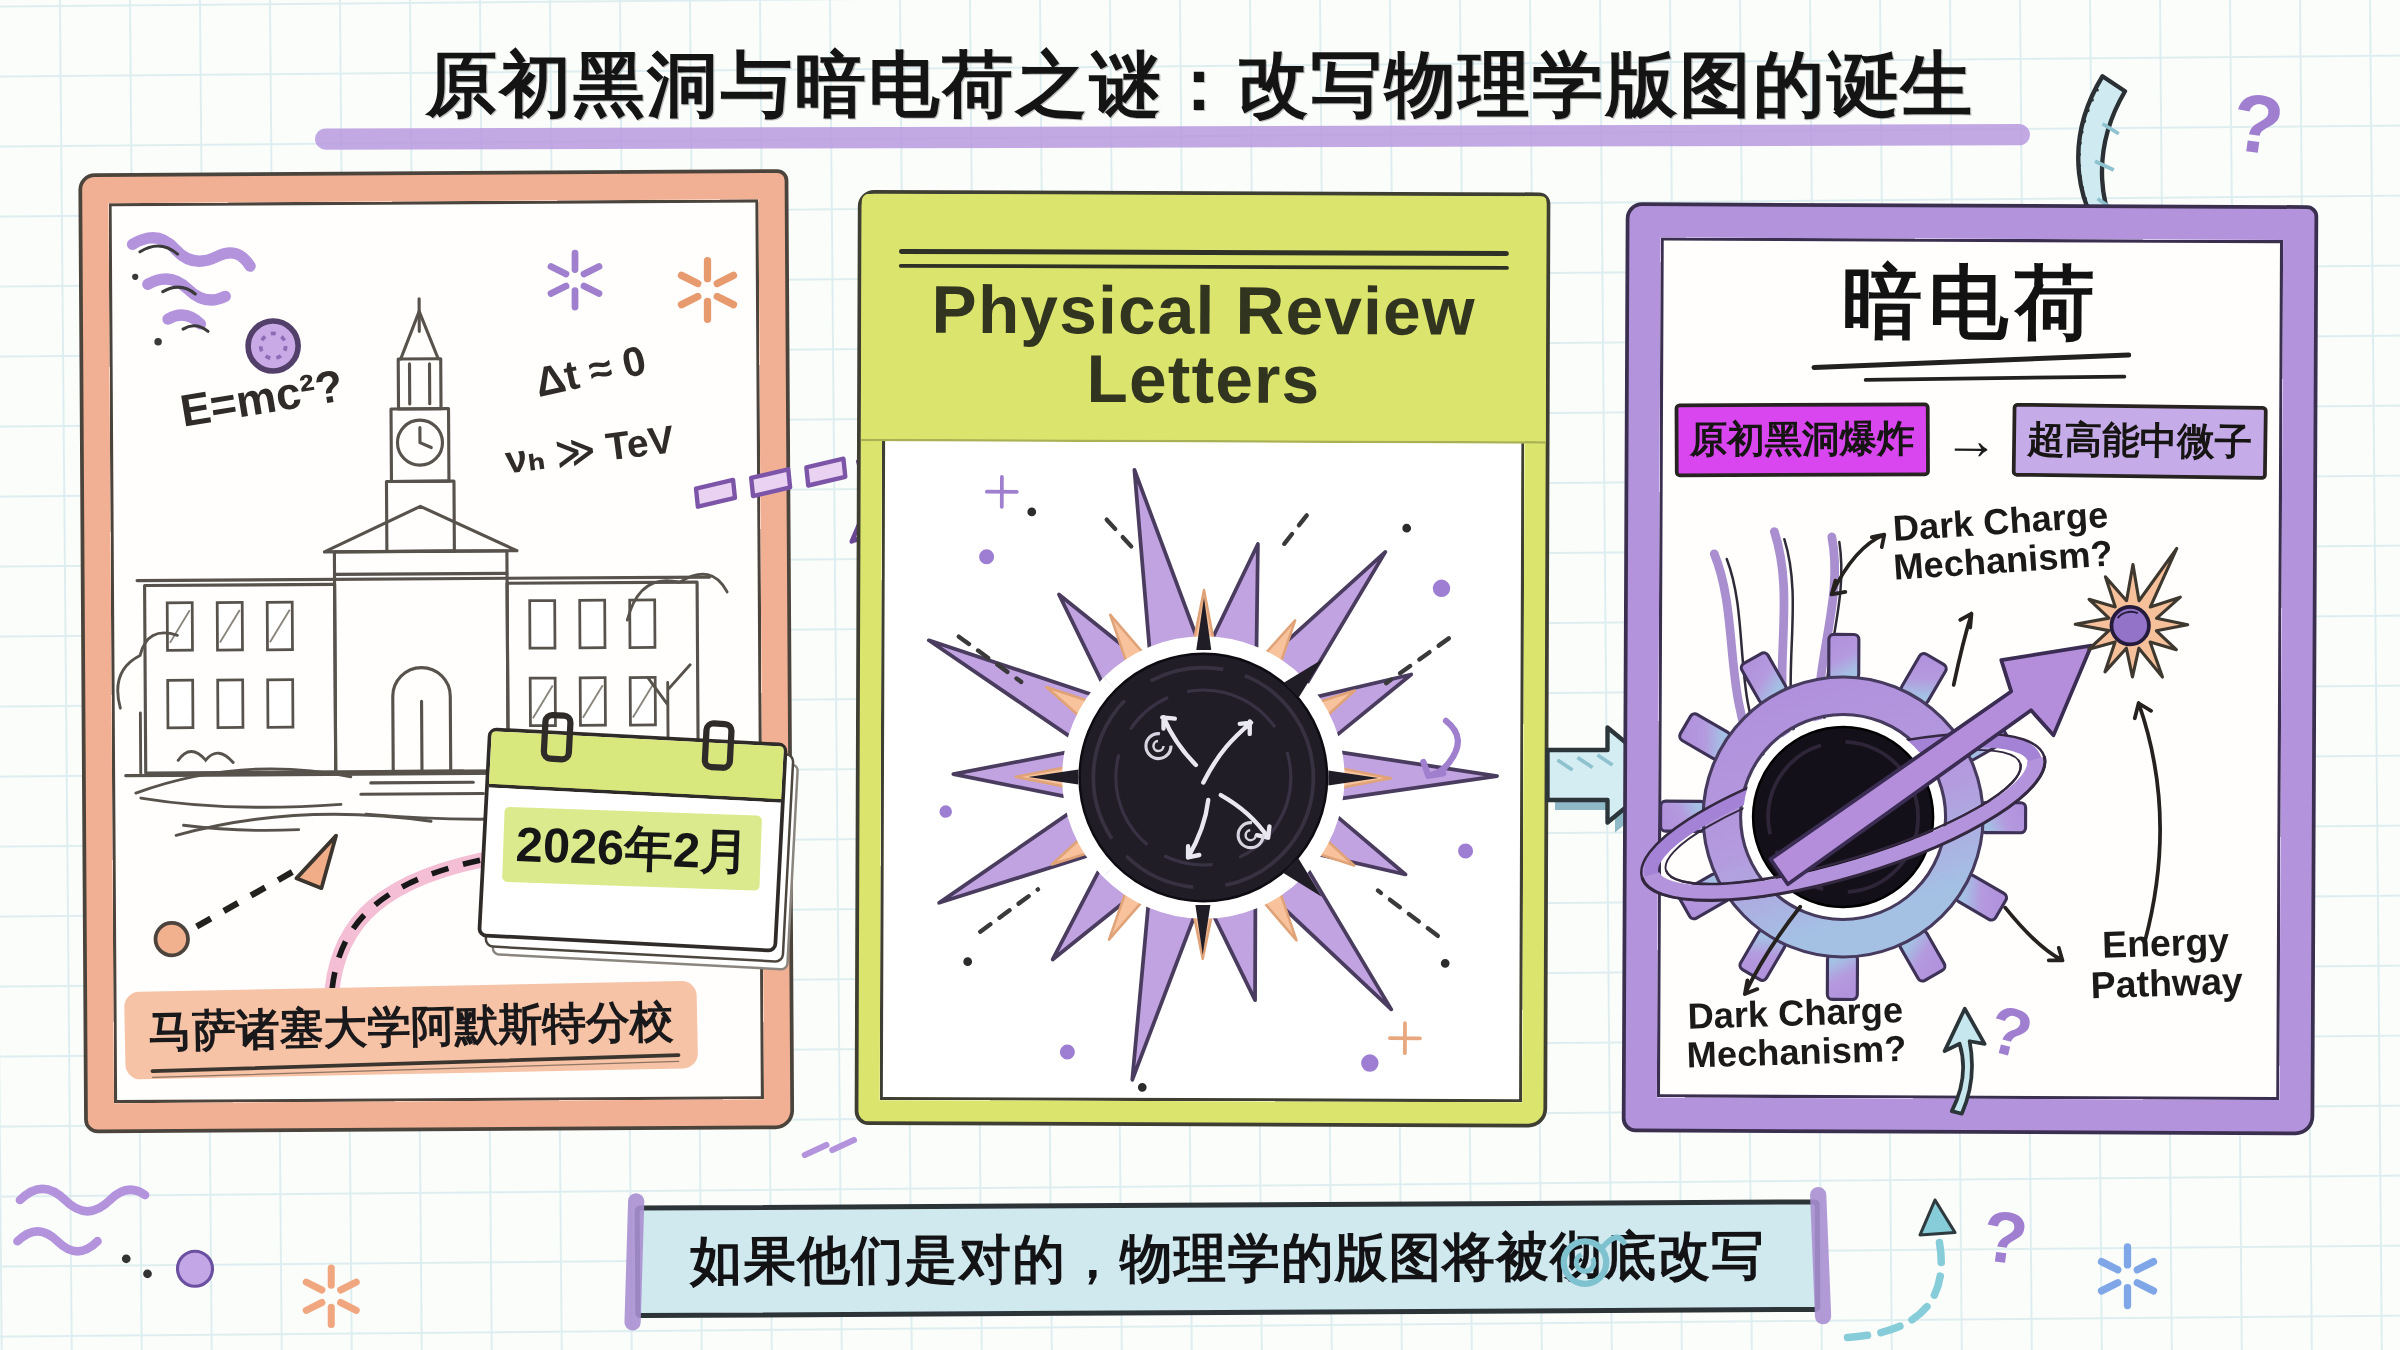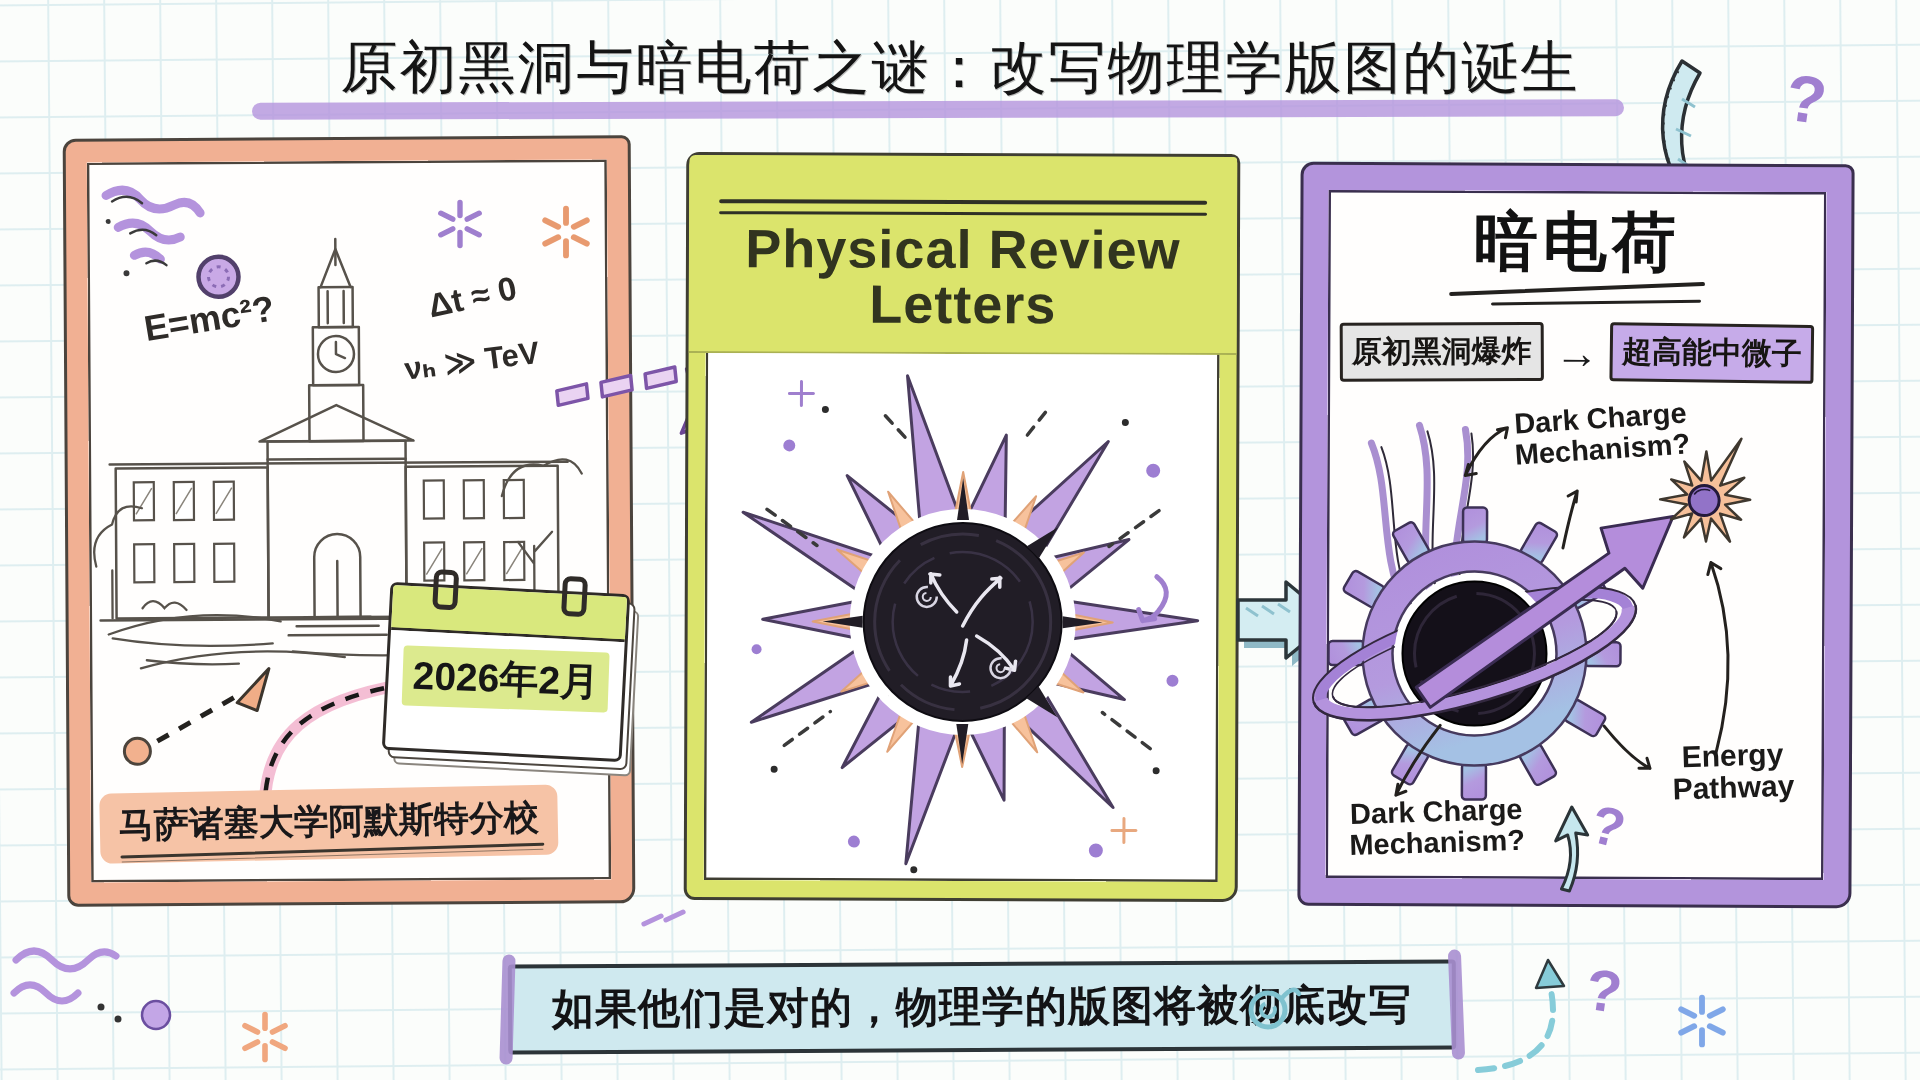--- a/index.html
+++ b/index.html
@@ -16,21 +16,21 @@
       linear-gradient(#c7e2e8 1.6px, transparent 1.6px),
       linear-gradient(90deg,#c7e2e8 1.6px, transparent 1.6px);
     background-size:56px 56px;
     opacity:.55;
     transform:rotate(-0.5deg);
   }
   .abs{position:absolute;}
   
   .main-title{
     top:30px;left:0;width:100%;text-align:center;
-    font-size:57px;font-weight:400;letter-spacing:2px;color:#141414;
+    font-size:57px;font-weight:700;letter-spacing:2px;color:#141414;
     text-shadow:1px 1px 0 rgba(0,0,0,.25);
   }
   .title-underline{
     top:101px;left:252px;width:1372px;height:17px;
     background:#b493dd;opacity:.8;border-radius:9px;transform:rotate(-0.15deg);
   }
   
   .panel{position:absolute;box-sizing:border-box;background:#fffefd;
     border-radius:10px 6px 12px 8px;}
   .panel.left{
@@ -93,21 +93,21 @@
   
   .dark-heading{left:0;right:0;top:8px;text-align:center;font-size:64px;
     font-weight:700;letter-spacing:5px;color:#121212;}
   .dh-u1{left:50%;margin-left:-128px;top:96px;width:256px;height:4px;background:#23211f;
     border-radius:3px;transform:rotate(-2.5deg);}
   .dh-u2{left:50%;margin-left:-86px;top:110px;width:210px;height:3px;background:#23211f;
     border-radius:3px;transform:rotate(-1deg);}
   .flow{left:0;right:0;top:132px;display:flex;justify-content:center;align-items:center;gap:11px;}
   .flow-box{border:3px solid #272320;border-radius:4px;padding:6px 9px;
     font-size:30px;font-weight:700;white-space:nowrap;color:#171513;}
-  .flow-box.from{background:#e5e5e5;transform:rotate(-0.5deg);text-align:center;}
+  .flow-box.from{background:#d946ef;transform:rotate(-0.5deg);text-align:center;}
   .flow-box.to{background:#c6abe9;transform:rotate(0.5deg);}
   .flow-arrow{font-size:44px;font-weight:700;color:#1b1b1b;line-height:1;}
   .hand-label{font-size:29px;font-weight:600;line-height:1.08;color:#1b1a19;
     text-align:center;white-space:nowrap;}
   .mech-top{left:168px;top:212px;width:212px;transform:rotate(-4deg);}
   .mech-bottom{left:6px;top:606px;width:210px;transform:rotate(-2deg);}
   .energy{left:322px;top:548px;width:170px;font-size:30px;transform:rotate(-2deg);}
   .qmark{font-weight:700;color:#a07fd0;line-height:1;}
   .q-topright{left:1786px;top:66px;font-size:66px;transform:rotate(8deg);}
   .q-panel{left:266px;top:608px;font-size:54px;transform:rotate(14deg);}

